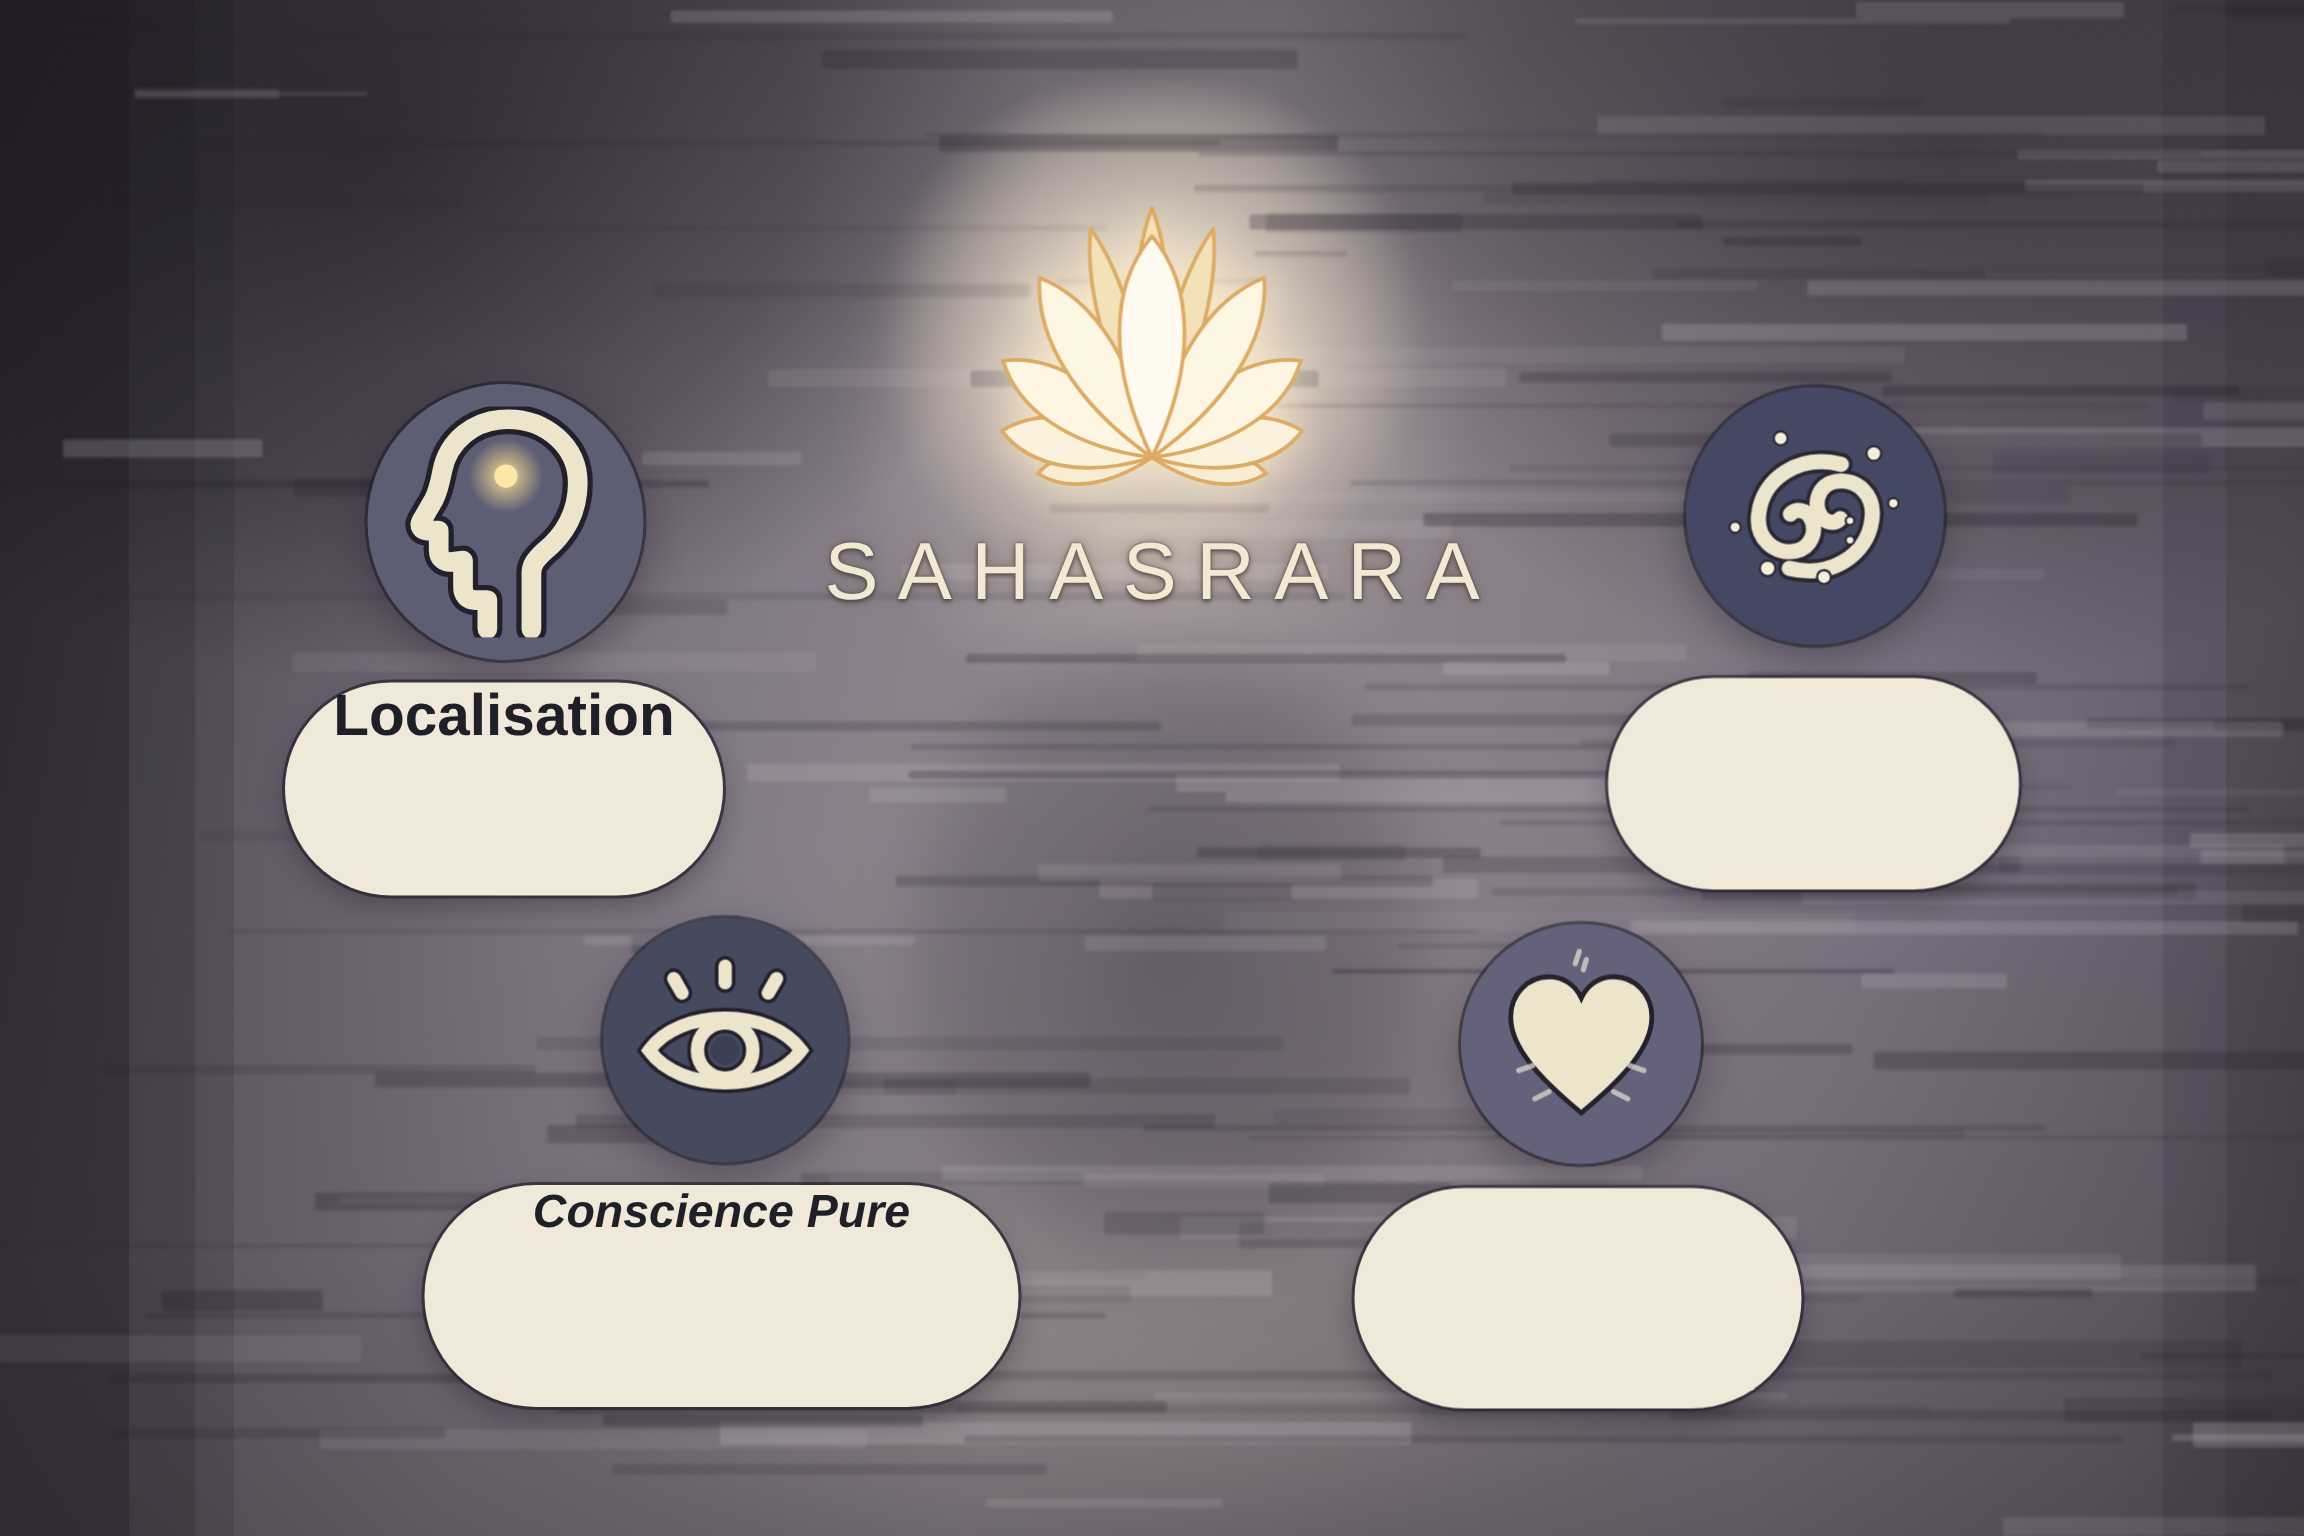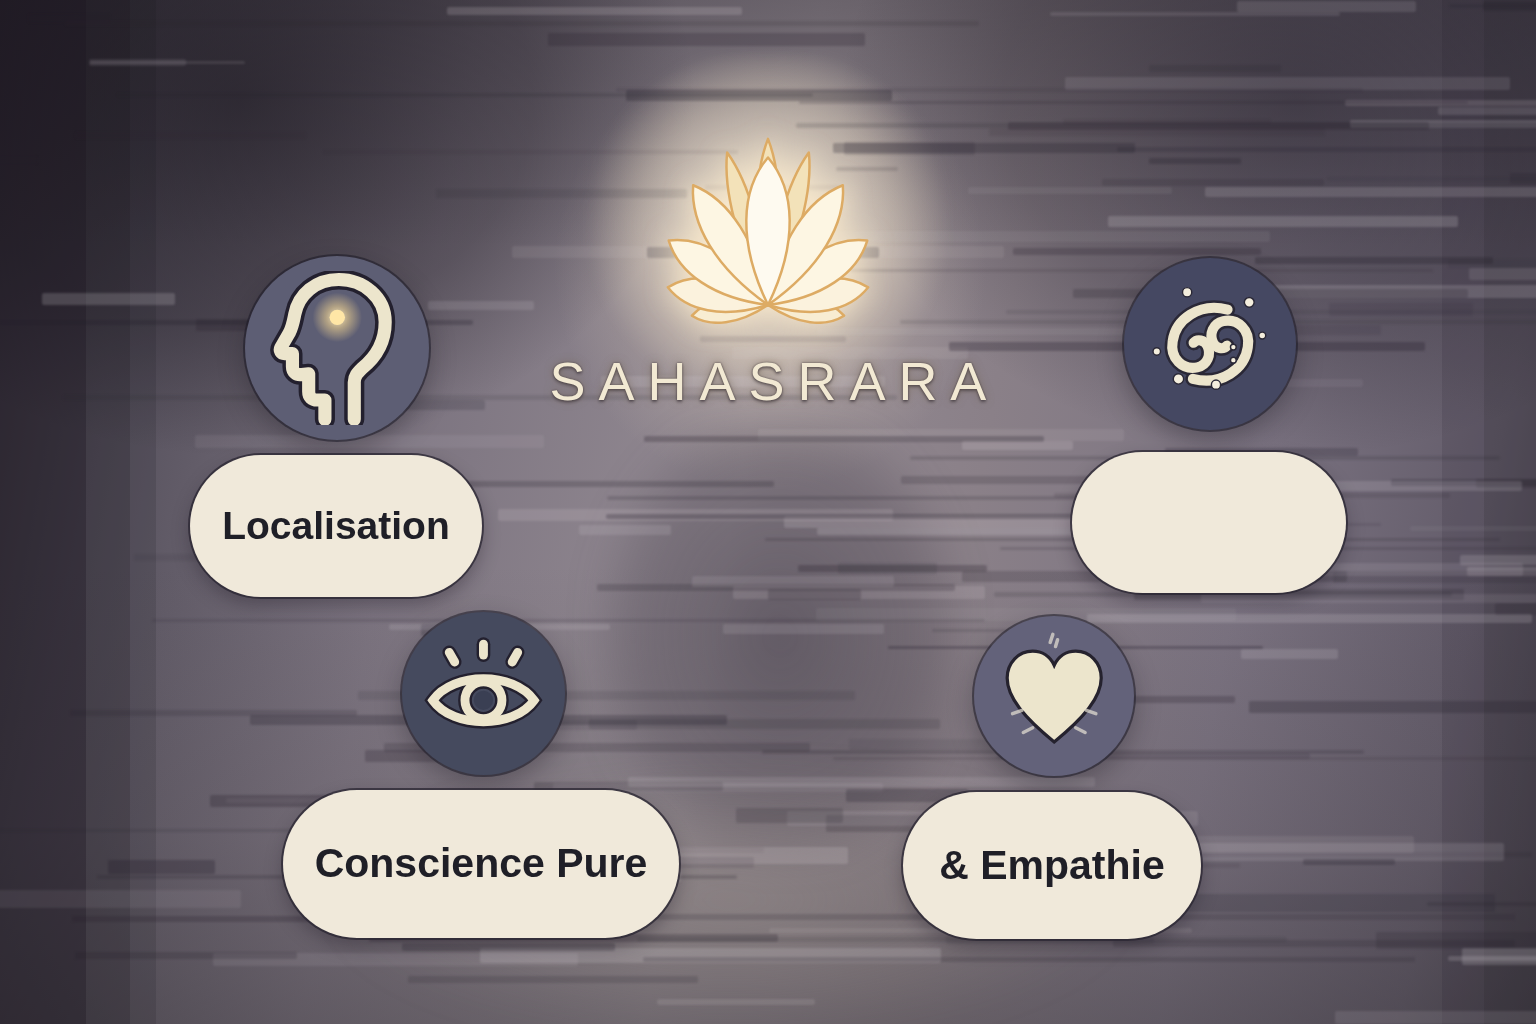--- a/index.html
+++ b/index.html
@@ -53,31 +53,31 @@
   }
   .icon-circle svg{width:84%; height:84%;}
   .c1{left:245px; top:256px; width:184px; height:184px;}
   .c2{left:1124px; top:258px; width:172px; height:172px;}
   .c3{left:402px; top:612px; width:163px; height:163px;}
   .c4{left:974px; top:616px; width:160px; height:160px;}
   .pill{
     position:absolute; border-radius:999px;
     background:var(--pill-bg,#f0e9da);
     box-shadow:0 0 0 2px rgba(42,38,50,.75), 0 8px 18px rgba(28,24,34,.35);
-    display:flex; flex-direction:row; align-items:center; justify-content:center;
+    display:flex; flex-direction:column; align-items:center; justify-content:space-between;
     color:var(--pill-text,#1f1f27); text-align:center; line-height:1.16;
   }
   .p1{left:190px; top:455px; width:292px; height:142px;}
   .p2{left:1072px; top:452px; width:274px; height:141px;}
   .p3{left:283px; top:790px; width:396px; height:148px;}
   .p4{left:903px; top:792px; width:298px; height:147px;}
   .p1 .l1{font-size:39px; font-weight:700;}
   .p1 .l2{font-size:33px; font-weight:700;}
   .p2 .l1,.p2 .l2{font-size:40px; font-weight:700;}
-  .p3 .l1,.p3 .l2{font-size:41px; font-weight:700;}
+  .p3 .l1,.p3 .l2{font-size:31px; font-weight:700;font-style:italic;}
   .p4 .l1,.p4 .l2{font-size:41px; font-weight:700;}
 </style>
 </head>
 <body>
 
 <div class="stage">
 
   <div class="bg-base"></div>
   <div class="fx center-glow"></div>
   <div class="fx corner-tl"></div>
@@ -356,16 +356,15 @@
         <path d="M 47,10 L 49,4"></path>
           <path d="M 51,13 L 52.5,8"></path>
         <path d="M 19,63 L 26,60.5"></path>
           <path d="M 27,77 L 34,73.5"></path>
         <path d="M 81,63 L 74,60.5"></path>
           <path d="M 73,77 L 66,73.5"></path>
       </g>
     </svg>
   </div>
   <div class="fg pill p4">
-    <span class="l2">&amp; Empathie</span>
   </div>
 
 </div>
 
 </body></html>

